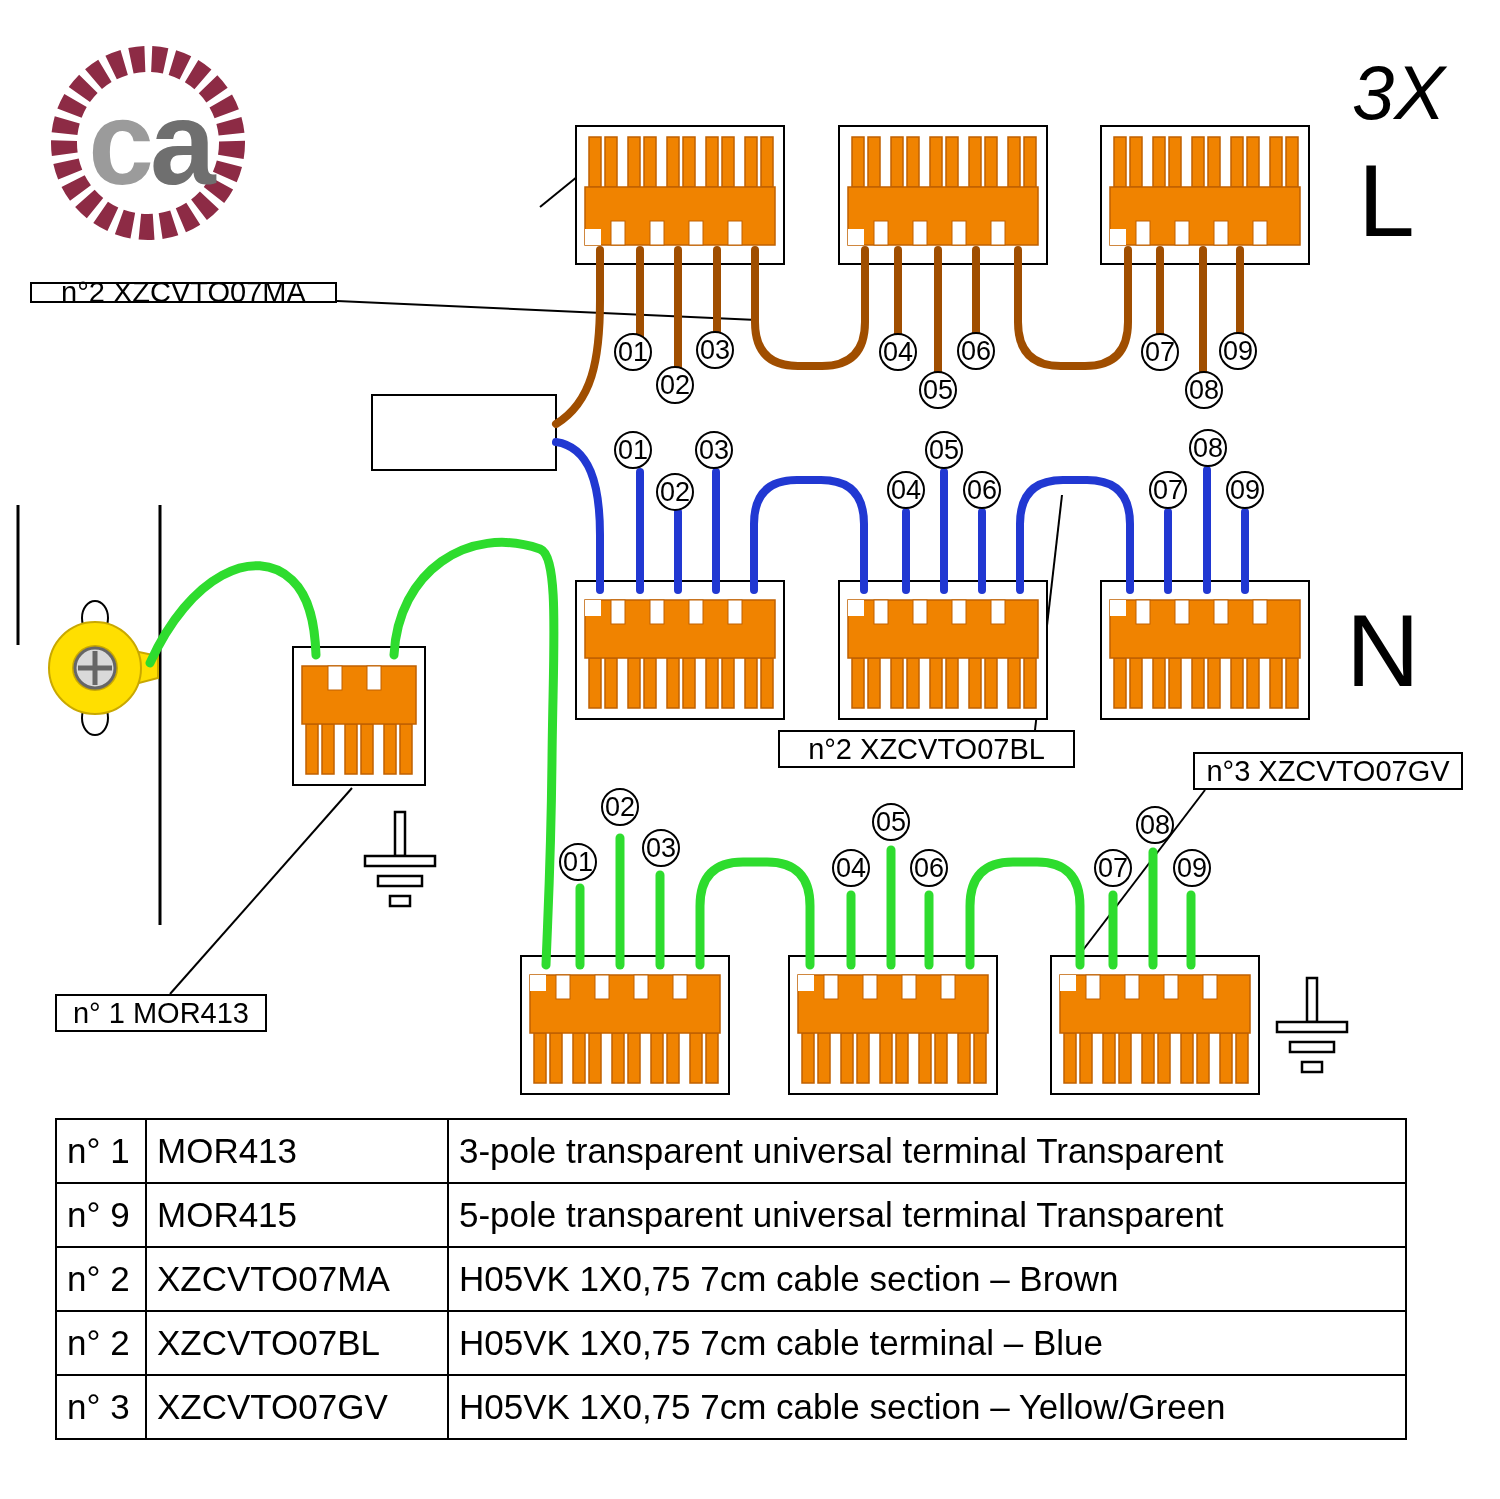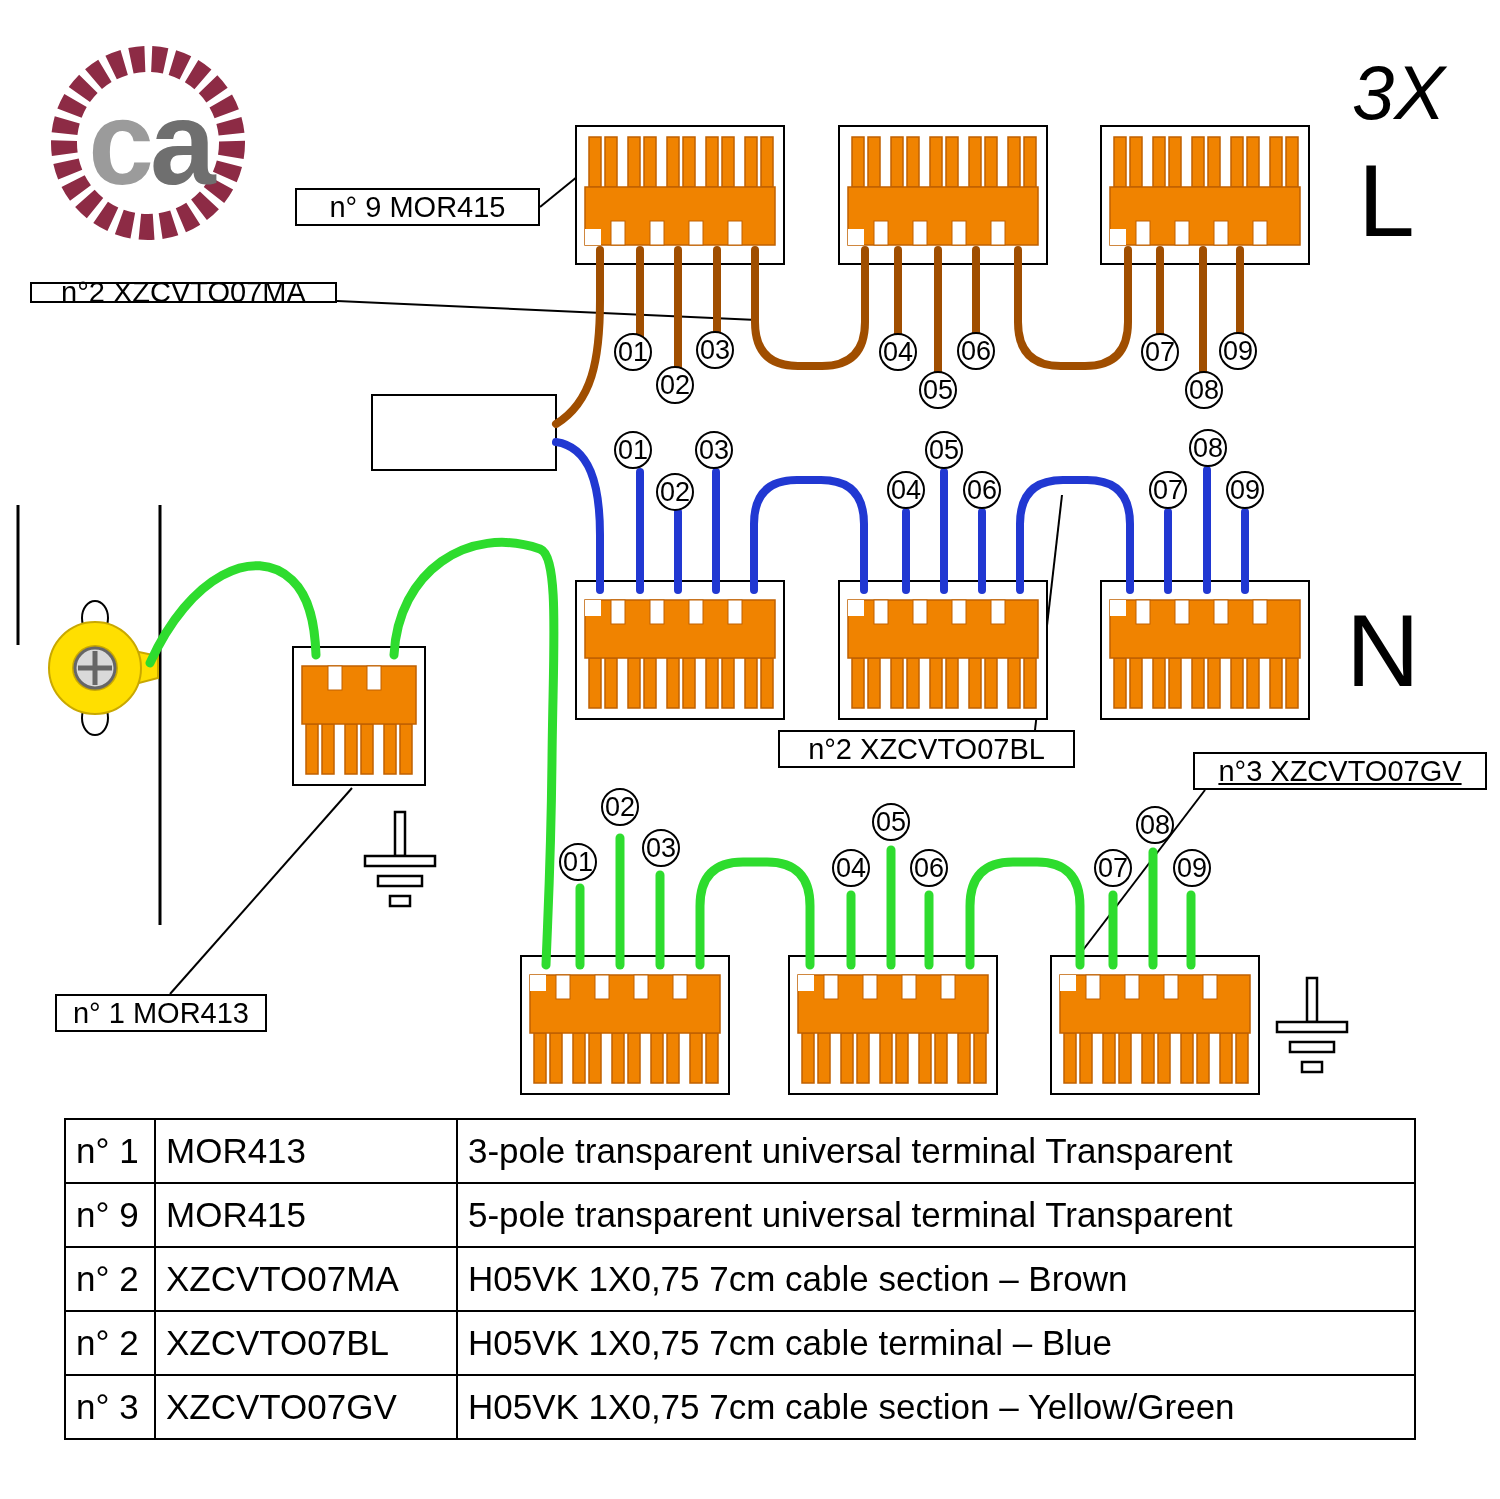--- a/index.html
+++ b/index.html
@@ -25,21 +25,21 @@
   .neutral-label { font-size:102px; left:1346px; top:600px; }
   .logo-text {
     position:absolute; left:58px; top:78px; width:184px; height:130px;
     text-align:center; font-size:118px; font-weight:bold; line-height:130px;
     letter-spacing:-4px;
   }
   .logo-c { color:#9b9b9b; }
   .logo-a { color:#6f6f6f; }
   table.parts {
     position:absolute; left:55px; top:1118px; width:1350px;
-    border-collapse:collapse; table-layout:fixed; background:#fff;margin-left:9px;
+    border-collapse:collapse; table-layout:fixed; background:#fff;
   }
   table.parts td {
     border:2px solid #000; font-size:35px; padding:6px 10px; height:50px;
     vertical-align:middle; overflow:hidden; white-space:nowrap;
   }
 </style>
 </head>
 <body>
 
 <div class="canvas">
@@ -194,24 +194,23 @@
   </svg>
 
   <div class="logo-text">
     <span class="logo-c">c</span><span class="logo-a">a</span>
   </div>
 
   <div class="bigletter qty-label">3X</div>
   <div class="bigletter line-label">L</div>
   <div class="bigletter neutral-label">N</div>
 
-  <div class="label-box" style="left:295px; top:188px; width:245px; height:38px;">n° 9 MOR415</div>
   <div class="label-box" style="left:30px; top:282px; width:307px; height:21px;">n°2 XZCVTO07MA</div>
   <div class="label-box" style="left:778px; top:730px; width:297px; height:38px;">n°2 XZCVTO07BL</div>
-  <div class="label-box" style="left:1193px; top:752px; width:294px; height:38px;text-decoration:underline;">n°3 XZCVTO07GV</div>
+  <div class="label-box" style="left:1193px; top:752px; width:270px; height:38px;">n°3 XZCVTO07GV</div>
   <div class="label-box" style="left:55px; top:994px; width:212px; height:38px;">n° 1 MOR413</div>
 
   <div class="wnum" style="left:614px; top:333px;">01</div>
   <div class="wnum" style="left:656px; top:366px;">02</div>
   <div class="wnum" style="left:696px; top:331px;">03</div>
   <div class="wnum" style="left:879px; top:333px;">04</div>
   <div class="wnum" style="left:919px; top:371px;">05</div>
   <div class="wnum" style="left:957px; top:332px;">06</div>
   <div class="wnum" style="left:1141px; top:333px;">07</div>
   <div class="wnum" style="left:1185px; top:371px;">08</div>

